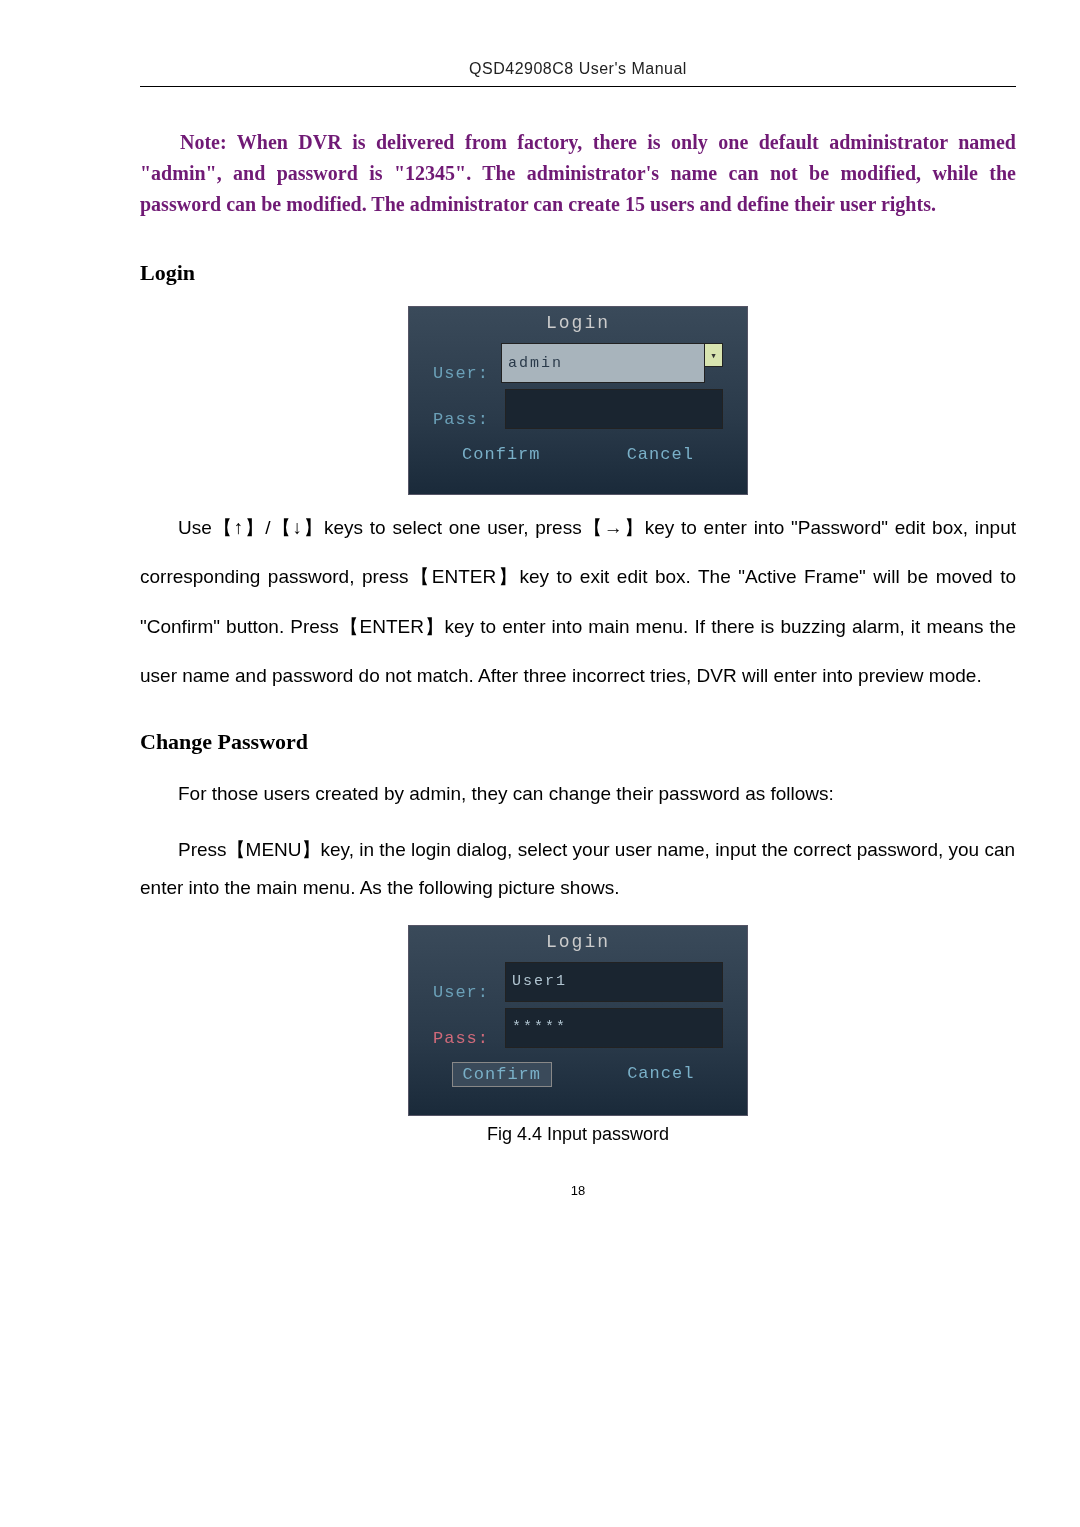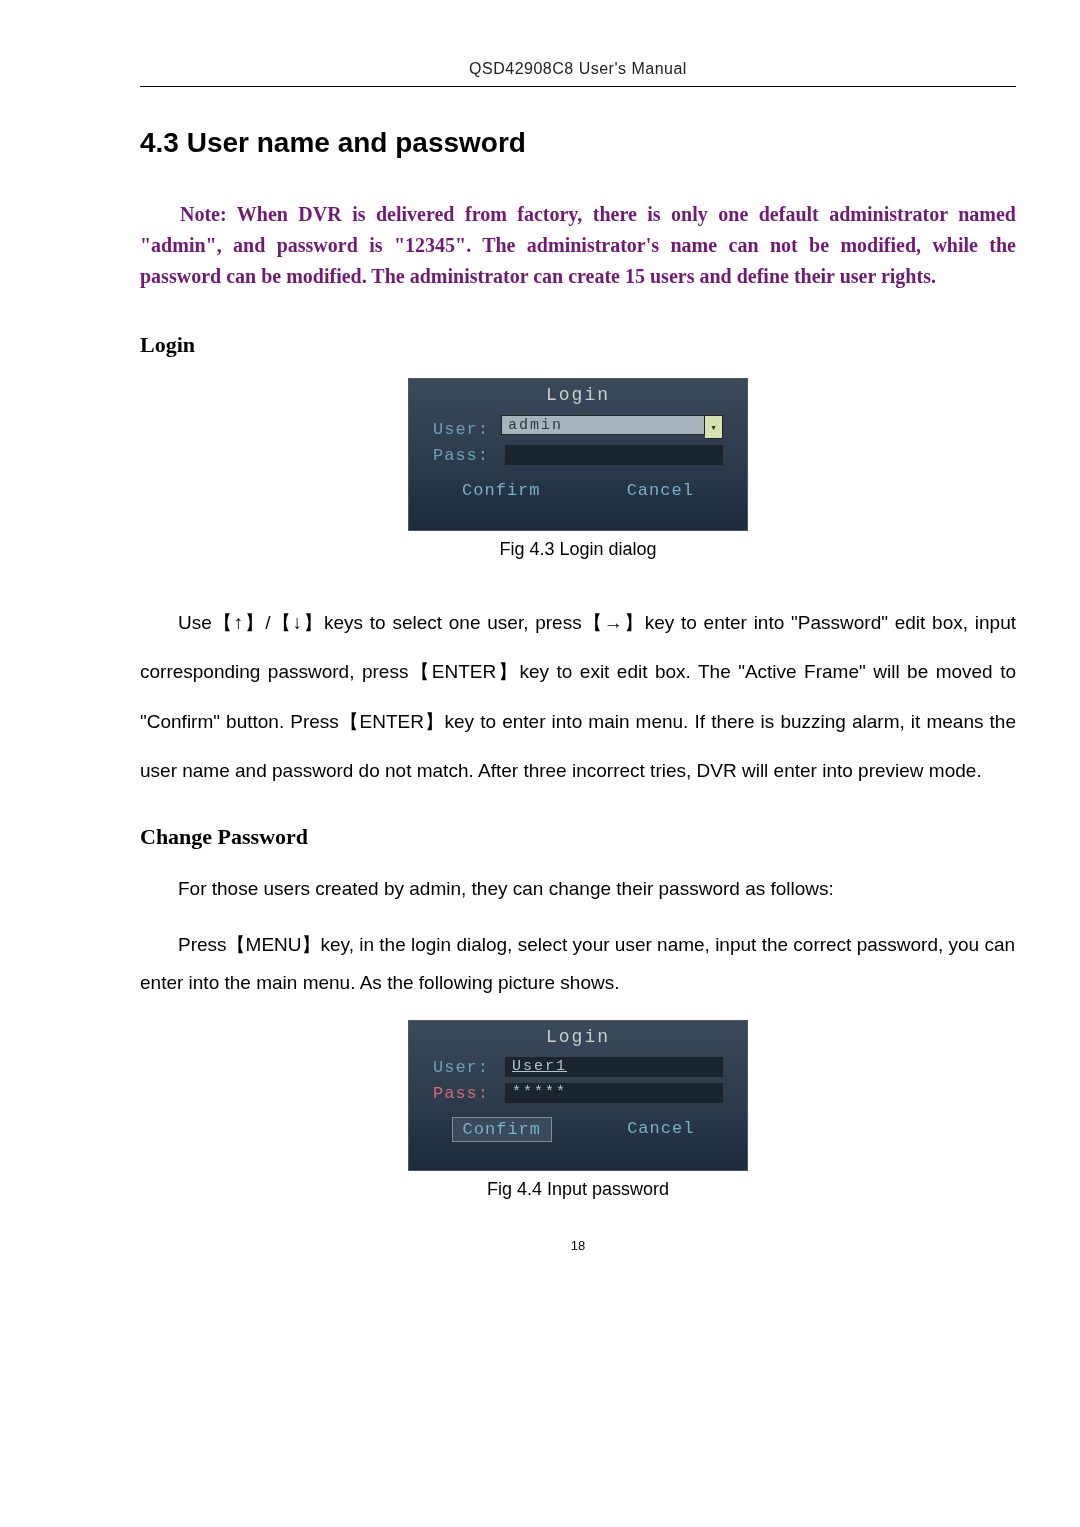--- a/index.html
+++ b/index.html
@@ -65,21 +65,21 @@
     padding: 0 14px;
   }
   .login-label {
     color: #6ba0b8;
     width: 72px;
     font-size: 17px;
     letter-spacing: 1px;
   }
   .login-input {
     flex: 1;
-    height: 20px;
+    height: 40px;
     background: #7a8a94;
     border: 1px solid #222;
     color: #2a3a4a;
     font-family: "Courier New", monospace;
     font-size: 15px;
     padding: 0 6px;
     letter-spacing: 2px;
   }
   .login-input.dark { background: #1a2530; color: #aaa; }
   .login-input.selected { background: #a8b4bc; }
@@ -145,21 +145,20 @@
     margin-top: 28px;
   }
 </style>
 </head>
 <body>
 
 <div class="page">
 
   <div class="header-line">QSD42908C8 User's Manual</div>
 
-  <h2 class="section-title">4.3 User name and password</h2>
 
   <p class="note">Note: When DVR is delivered from factory, there is only one default administrator named "admin", and password is "12345". The administrator's name can not be modified, while the password can be modified. The administrator can create 15 users and define their user rights.</p>
 
   <div class="subheading">Login</div>
 
   <div class="login-box">
     <div class="login-title">Login</div>
     <div class="login-row">
       <span class="login-label">User:</span>
       <div class="dropdown-wrap">
@@ -169,36 +168,35 @@
     </div>
     <div class="login-row">
       <span class="login-label">Pass:</span>
       <input class="login-input dark" type="password" value="" style="">
     </div>
     <div class="login-buttons">
       <span class="login-btn">Confirm</span>
       <span class="login-btn">Cancel</span>
     </div>
   </div>
-  <div class="figcap">Fig 4.3 Login dialog</div>
 
   <p class="body-text">Use【↑】/【↓】keys to select one user, press【→】key to enter into "Password" edit box, input corresponding password, press【ENTER】key to exit edit box. The "Active Frame" will be moved to "Confirm" button. Press【ENTER】key to enter into main menu. If there is buzzing alarm, it means the user name and password do not match. After three incorrect tries, DVR will enter into preview mode.</p>
 
   <div class="subheading">Change Password</div>
 
   <p class="body-text2">For those users created by admin, they can change their password as follows:</p>
 
 
   <p class="body-text2">Press【MENU】key, in the login dialog, select your user name, input the correct password, you can enter into the main menu. As the following picture shows.</p>
 
   <div class="login-box">
     <div class="login-title">Login</div>
     <div class="login-row">
       <span class="login-label">User:</span>
-      <input class="login-input dark" style="color: rgb(176, 196, 208); text-decoration: underline;" readonly="" value="User1">
+      <input class="login-input dark" style="color: rgb(176, 196, 208);" readonly="" value="User1">
     </div>
     <div class="login-row">
       <span class="login-label" style="color:#d06a7a;">Pass:</span>
       <input class="login-input dark" style="color: rgb(176, 196, 208);" value="*****">
     </div>
     <div class="login-buttons">
       <span class="login-btn framed">Confirm</span>
       <span class="login-btn">Cancel</span>
     </div>
   </div>

